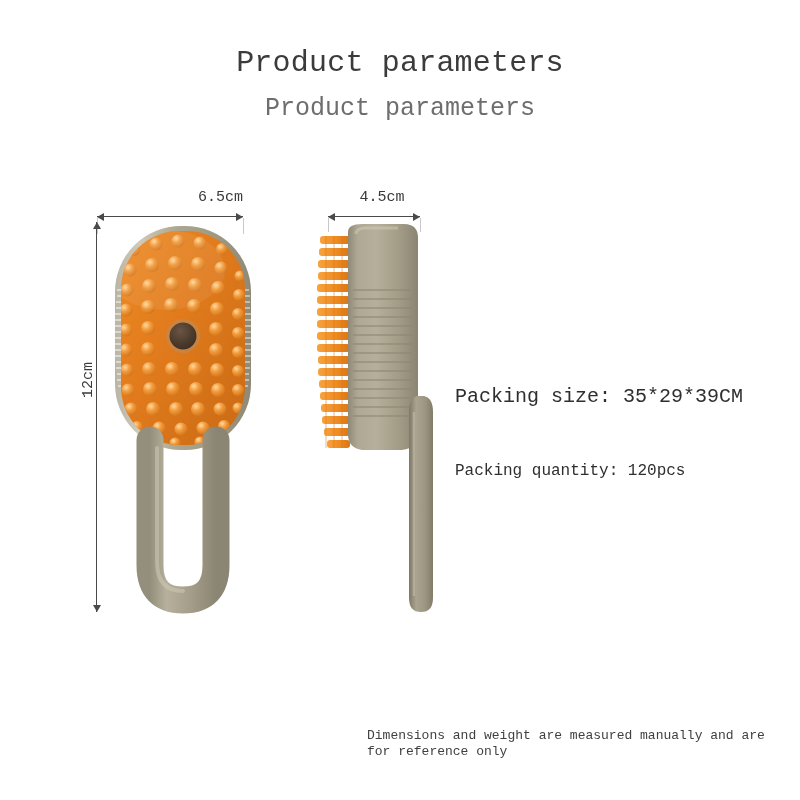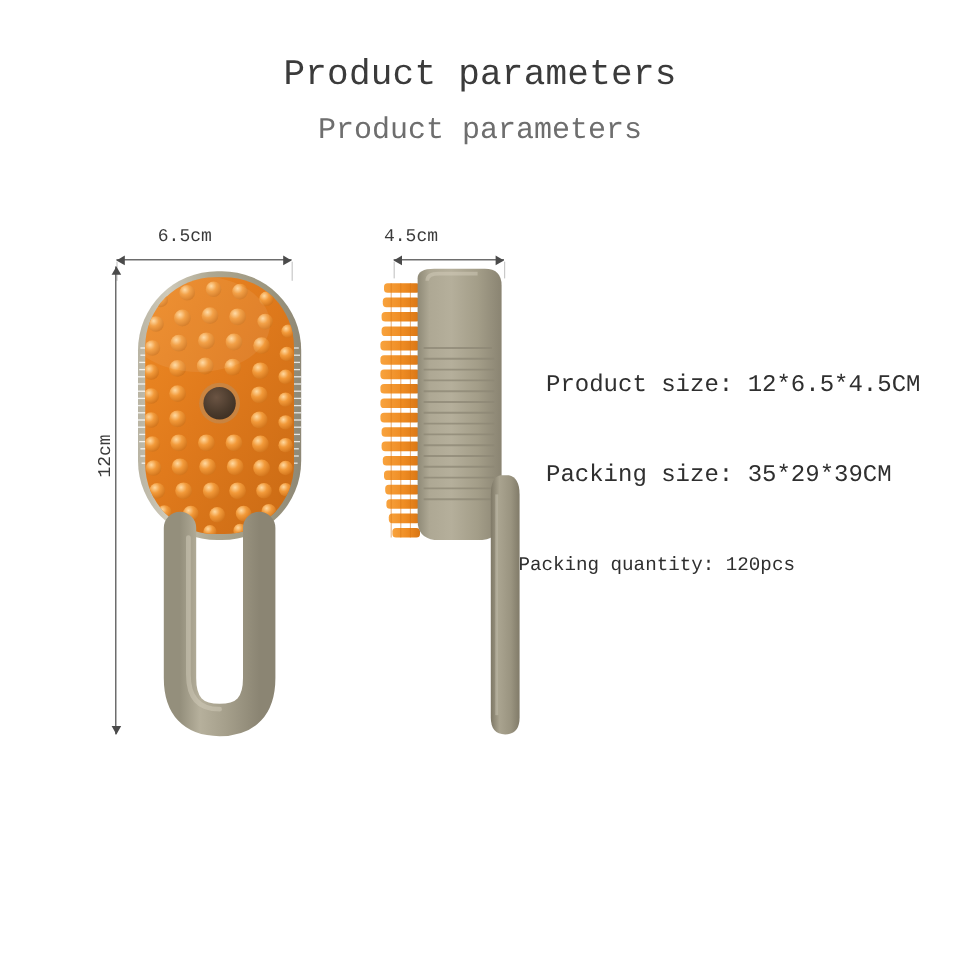--- a/index.html
+++ b/index.html
@@ -38,22 +38,22 @@
     color: #6e6e6e;
   }
 
   
   .dim-label {
     position: absolute;
     font-size: 15px;
     color: #3a3a3a;
     white-space: nowrap;
   }
-  .dim-label-w1 { left: 81px; top: 189px; width: 146px; text-align: center; }
-  .dim-label-w2 { left: 320px; top: 189px; width: 92px; }
+  .dim-label-w1 { left: 97px; top: 189px; width: 146px; text-align: right; }
+  .dim-label-w2 { left: 336px; top: 189px; width: 92px; text-align: center; }
   .dim-label-h {
     left: 80px; top: 398px;
     transform: rotate(-90deg);
     transform-origin: left top;
     font-size: 15px;
   }
 
   .arrow-h {
     position: absolute;
     height: 1px;
@@ -94,21 +94,21 @@
 
   
   .spec-line {
     position: absolute;
     white-space: nowrap;
     color: #2f2f2f;
     font-size: 20px;
   }
   .spec-1 { left: 455px; top: 310px; }
   .spec-2 { left: 455px; top: 385px; }
-  .spec-3 { left: 432px; top: 462px; font-size: 16px; }
+  .spec-3 { left: 455px; top: 462px; font-size: 16px; }
 
   .footnote {
     position: absolute;
     left: 367px; top: 728px;
     width: 420px;
     font-size: 13px;
     line-height: 1.25;
     color: #404040;
   }
 
@@ -364,18 +364,18 @@
       </g>
 
       <path d="M356 234 Q356 228 366 228 L398 228" stroke="#D6D0BE" stroke-width="3" fill="none" opacity="0.45"></path>
 
       <path d="M417 396 Q409 398 409 412 L409 598 Q409 612 421 612
                Q433 612 433 598 L433 412 Q433 398 424 396 Z" fill="url(#sideHandleGrad)"></path>
       <path d="M414 412 L414 596" stroke="#CDC7B5" stroke-width="2.5" opacity="0.45" fill="none"></path>
     </g>
   </svg>
 
-  <div class="spec-line spec-1">Product size: 12*6.5*4.5CM</div>
   <div class="spec-line spec-2">Packing size: 35*29*39CM</div>
   <div class="spec-line spec-3">Packing quantity: 120pcs</div>
 
+  <div class="footnote">Dimensions and weight are measured manually and are for reference only</div>
 
 </div>
 
 </body></html>

